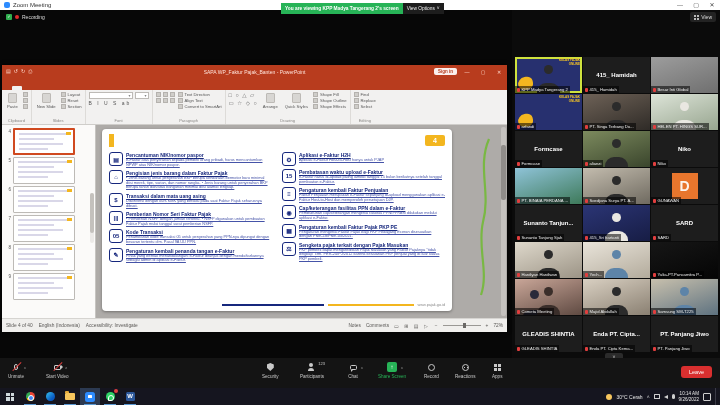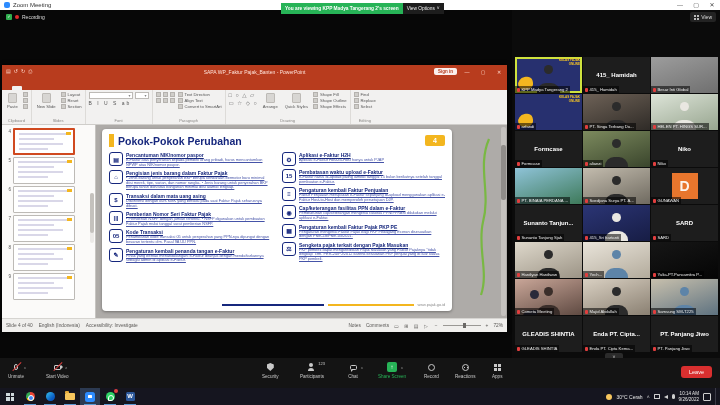--- a/index.html
+++ b/index.html
@@ -459,21 +459,20 @@
             </div>
           </div>
         <div class="tscroll" style="position:absolute;left:88px;top:128px;height:50px">
             <i></i>
           </div>
 
         <div class="canvas">
           <div class="slidecard">
             <div class="s-titlerow">
               <span class="ybar"></span>
-              <span class="s-title">Pokok-Pokok Perubahan</span>
               <span class="s-badge">4</span>
             </div>
             <div class="cols">
               <div class="col">
 
               <div class="s-item">
                     <span class="s-icon">▤</span>
                     <span class="s-txt">
                       <span class="s-head">Pencantuman NIK/nomor paspor</span>
                       <span class="s-body">e-Faktur atas penyerahan kepada pembeli orang pribadi, harus mencantumkan NPWP atau NIK/nomor paspor.</span>

